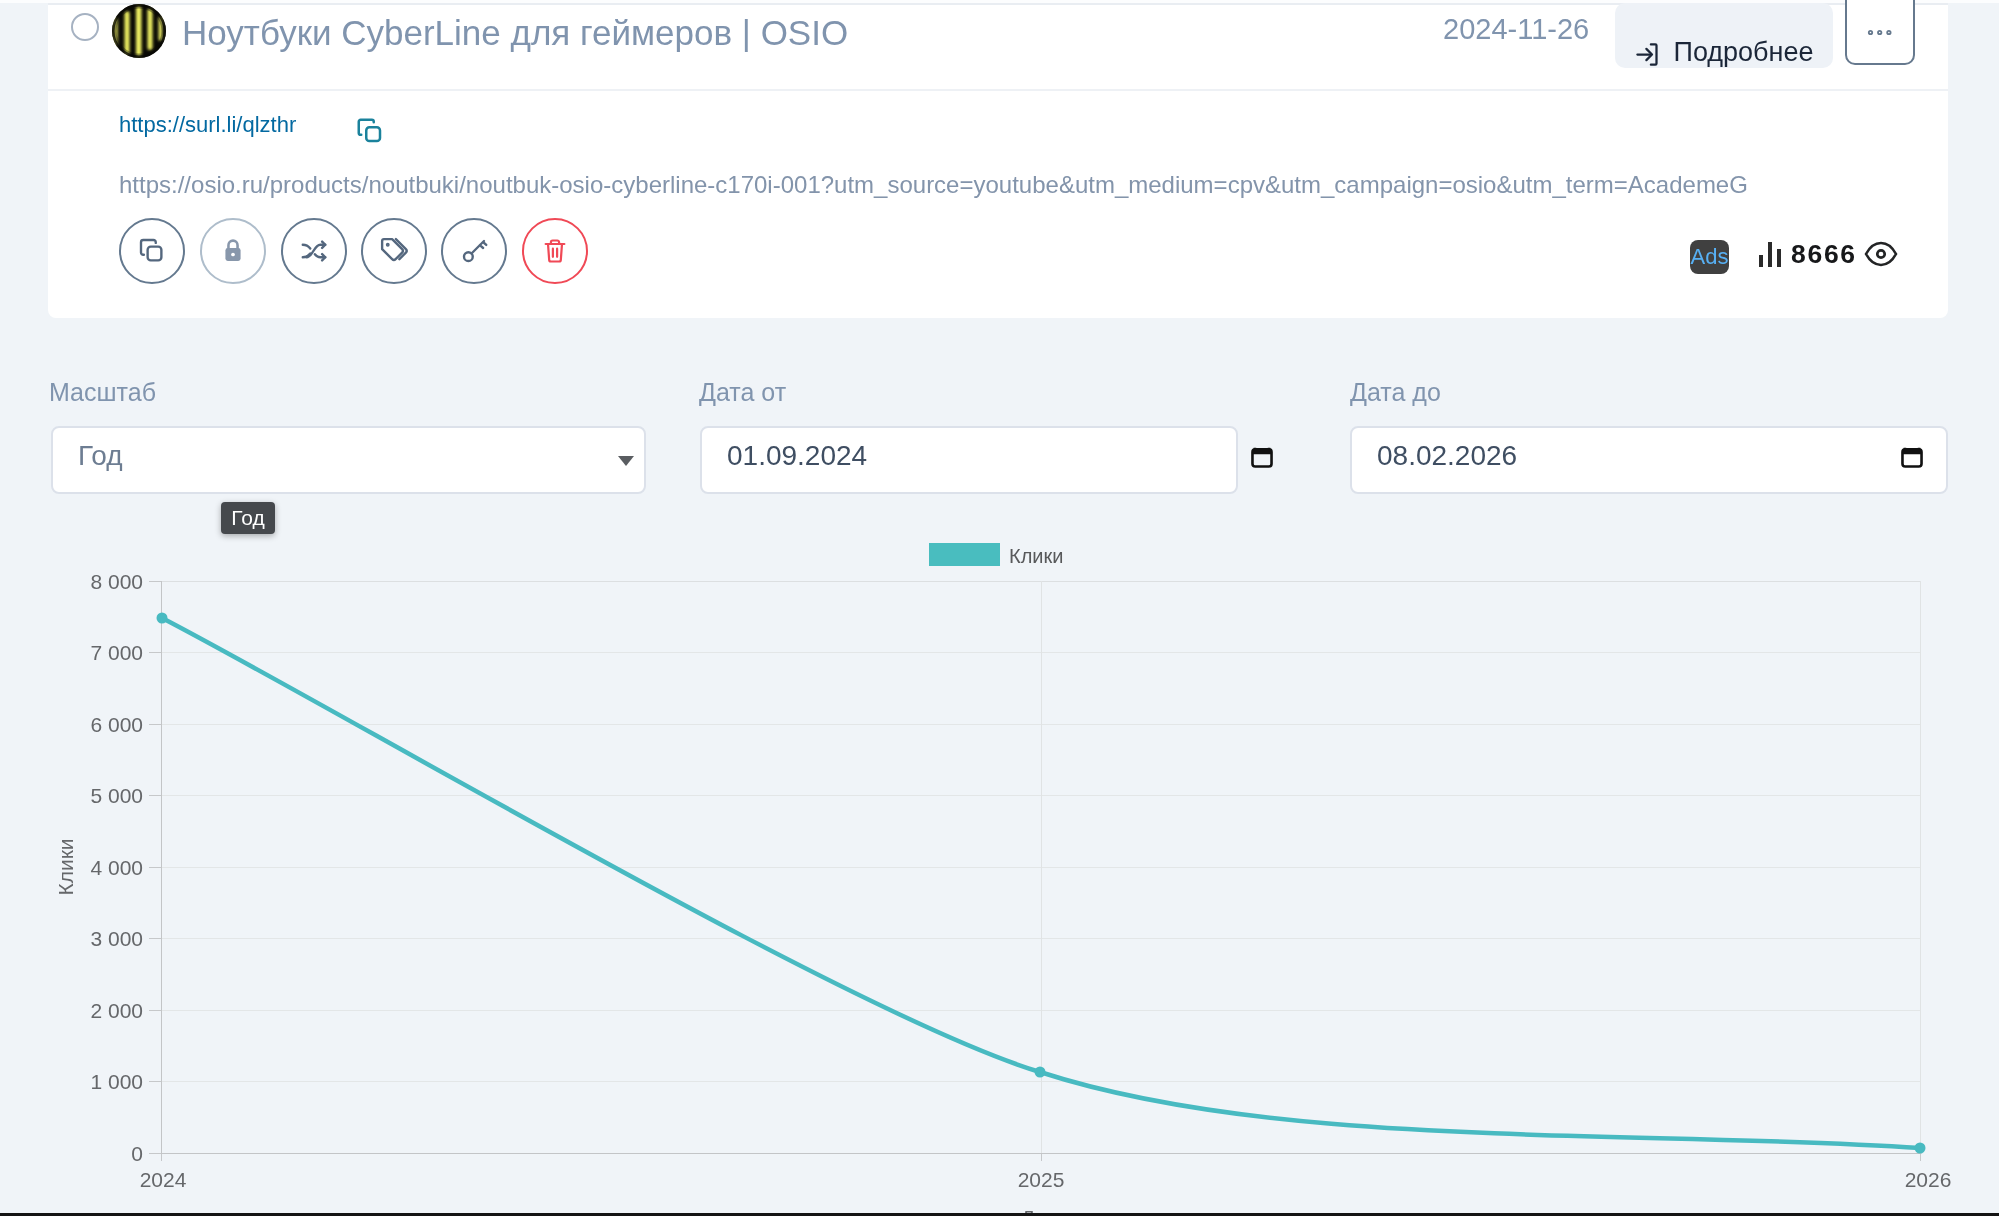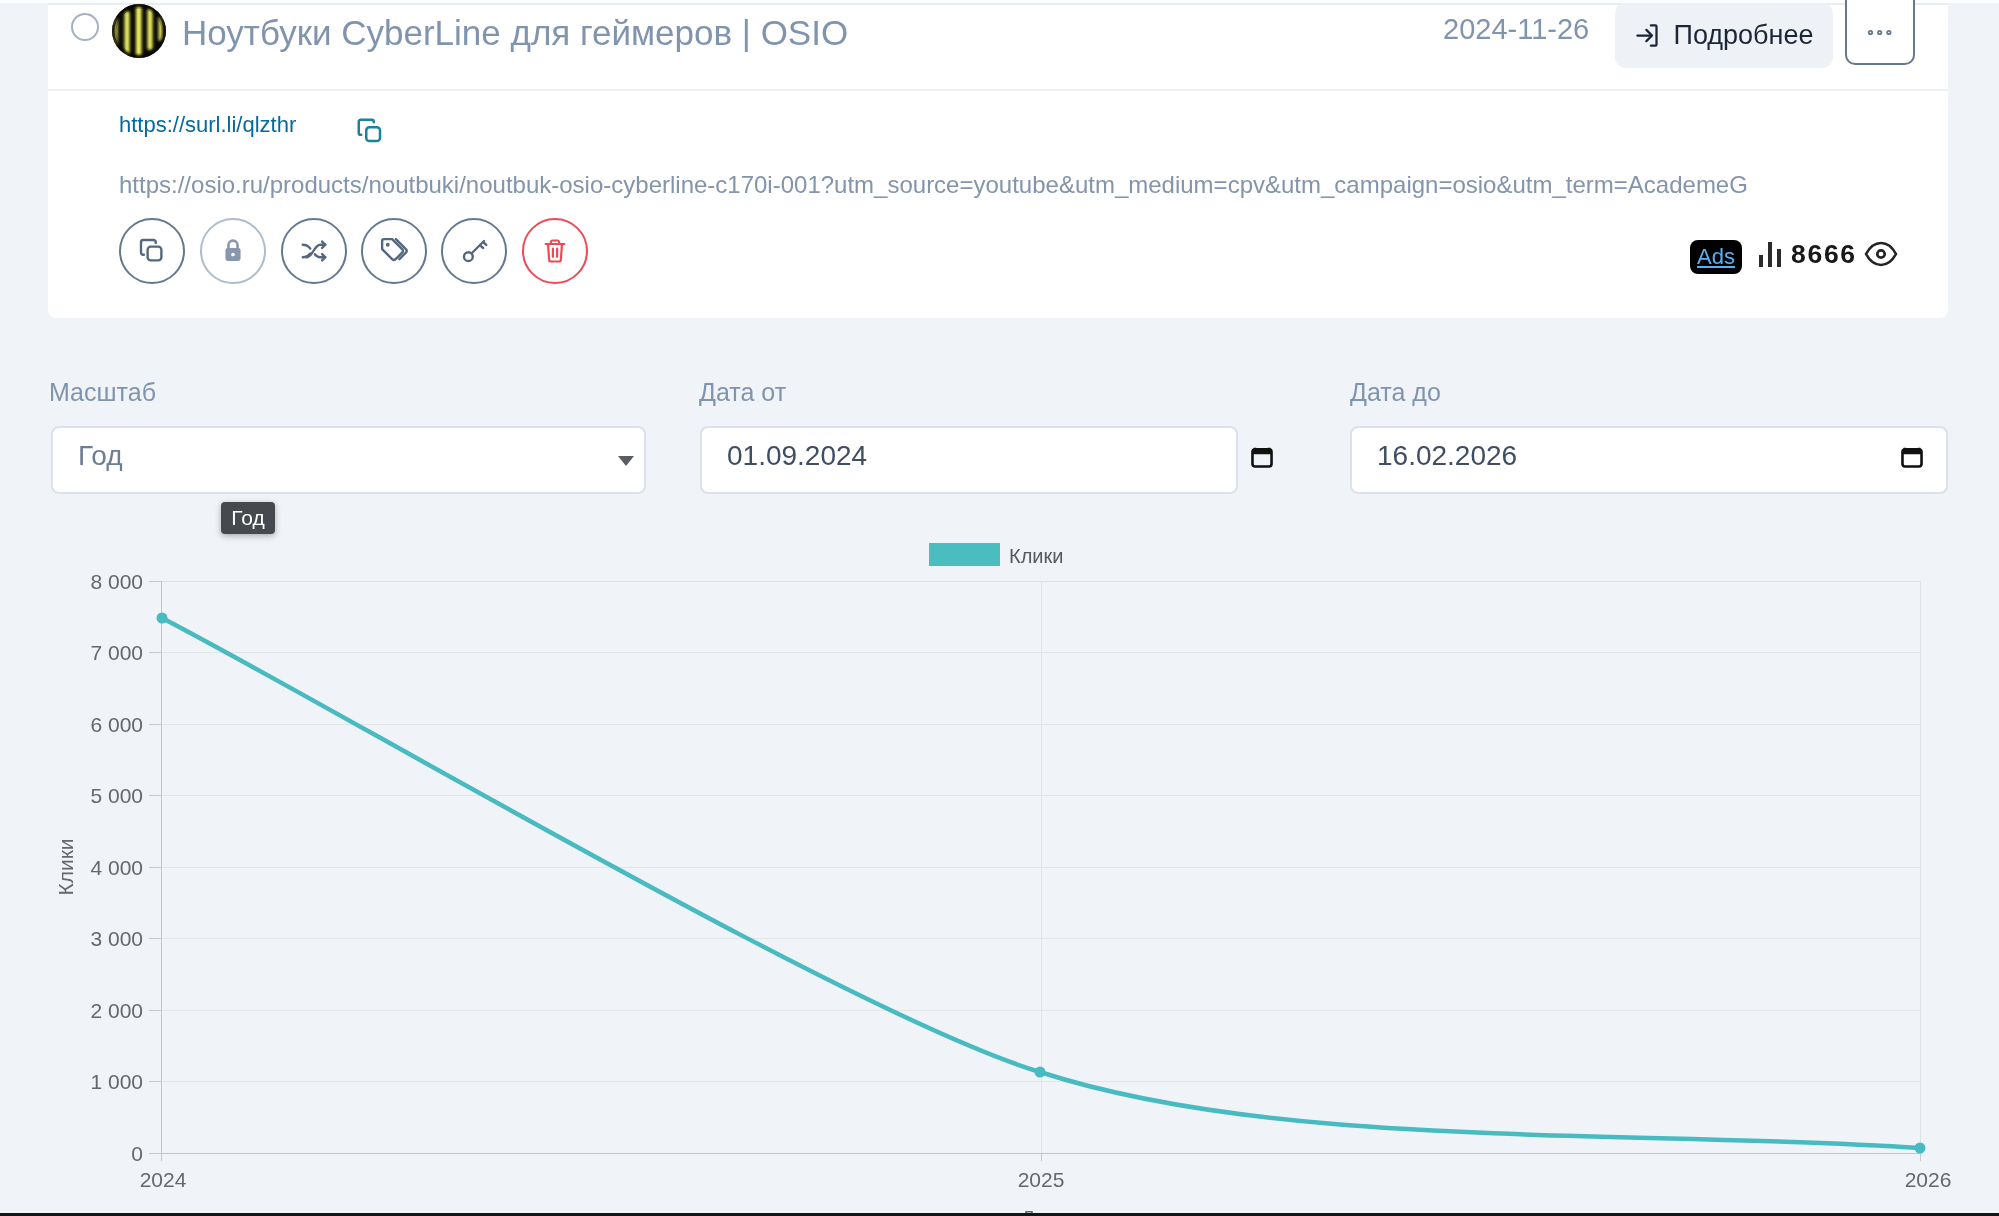--- a/index.html
+++ b/index.html
@@ -7,28 +7,28 @@
   html,body { width:1999px; height:1216px; overflow:hidden; }
   body { font-family:"Liberation Sans", sans-serif; background:#f0f4f8; position:relative; }
   .abs { position:absolute; }
   .card { position:absolute; left:48px; top:0; width:1900px; height:318px; background:#ffffff; border-radius:0 0 8px 8px; }
   .topline { position:absolute; left:48px; top:3px; width:1900px; height:2px; background:#e9edf2; }
   .whitetop { position:absolute; left:0; top:0; width:1999px; height:3px; background:#fcfdfe; }
   .sep { position:absolute; left:48px; top:89px; width:1900px; height:2px; background:#eef1f5; }
   .radio { position:absolute; left:71px; top:13px; width:28px; height:28px; border:2px solid #a6b2c2; border-radius:50%; background:#fff; }
   .title { position:absolute; left:182px; top:13px; font-size:35px; color:#8094ae; }
   .date { position:absolute; left:1443px; top:13px; width:152px; font-size:29px; color:#8094ae; }
-  .btn-det { position:absolute; left:1615px; top:3px; width:218px; height:65px; background:#eef2f7; border-radius:10px; color:#1b2638; font-size:27px; display:flex; align-items:center; justify-content:center; gap:12px; }
+  .btn-det { position:absolute; left:1615px; top:3px; width:218px; height:65px; background:#eef2f7; border-radius:10px; color:#1b2638; font-size:27px; display:flex; align-items:flex-end; justify-content:center; gap:12px; }
   .btn-more { position:absolute; left:1845px; top:-14px; width:70px; height:79px; background:#fff; border:2px solid #66798e; border-radius:10px; }
   .shortlink { position:absolute; left:119px; top:112px; font-size:22px; color:#0369a1; }
   .longurl { position:absolute; left:119px; top:171px; font-size:24px; color:#8394ab; }
   .cbtn { position:absolute; top:218px; width:66px; height:66px; border-radius:50%; border:2px solid #64798f; background:#fff; display:flex; align-items:center; justify-content:center; }
   .cbtn.lock { border-color:#aebdcb; }
   .cbtn.del { border-color:#f04956; }
-  .ads { position:absolute; left:1690px; top:240px; width:52px; height:34px; background:#000000; border-radius:8px; color:#57b0f4; font-size:22px; display:flex; align-items:center; justify-content:center;text-decoration:underline; }
+  .ads { position:absolute; left:1690px; top:240px; width:39px; height:34px; background:#404040; border-radius:8px; color:#57b0f4; font-size:22px; display:flex; align-items:center; justify-content:center; }
   .clicks { position:absolute; left:1791px; top:239px; font-size:26.5px; font-weight:bold; letter-spacing:1.7px; color:#17181a; }
   .lbl { position:absolute; font-size:25px; color:#8094ae; }
   .ctrl { position:absolute; top:426px; height:68px; background:#fff; border:2px solid #dce1ea; border-radius:8px; }
   .ctrl .txt { position:absolute; left:25px; top:12px; font-size:28px; color:#6d7d92; }
   .tooltip { position:absolute; left:221px; top:502px; width:54px; height:32px; background:#46494d; border-radius:4px; color:#fff; font-size:21px; display:flex; align-items:center; justify-content:center; box-shadow:0 2px 6px rgba(0,0,0,0.3); }
   .botbar { position:absolute; left:0; top:1213px; width:1999px; height:3px; background:#141414; }
 </style>
 </head>
 <body>
   <div class="card"></div>
@@ -152,21 +152,21 @@
   </div>
   <div class="ctrl" style="left:700px; width:538px;">
     <span class="txt" style="color:#3f4e62;">01.09.2024</span>
     <svg class="abs" style="left:547px; top:16px;" width="26" height="26" viewBox="0 0 24 24">
       <path d="M5.5 3.5v2M18.5 3.5v2" stroke="#111" stroke-width="2.4" stroke-linecap="butt"></path>
       <rect x="3.2" y="4.8" width="17.6" height="16" rx="2.6" fill="none" stroke="#111" stroke-width="2.4"></rect>
       <path d="M3.2 9.5h17.6V7.4a2.6 2.6 0 0 0-2.6-2.6H5.8a2.6 2.6 0 0 0-2.6 2.6z" fill="#111"></path>
     </svg>
   </div>
   <div class="ctrl" style="left:1350px; width:598px;">
-    <span class="txt" style="color:#3f4e62;">16.02.2026</span>
+    <span class="txt" style="color:#3f4e62;">08.02.2026</span>
     <svg class="abs" style="left:547px; top:16px;" width="26" height="26" viewBox="0 0 24 24">
       <path d="M5.5 3.5v2M18.5 3.5v2" stroke="#111" stroke-width="2.4" stroke-linecap="butt"></path>
       <rect x="3.2" y="4.8" width="17.6" height="16" rx="2.6" fill="none" stroke="#111" stroke-width="2.4"></rect>
       <path d="M3.2 9.5h17.6V7.4a2.6 2.6 0 0 0-2.6-2.6H5.8a2.6 2.6 0 0 0-2.6 2.6z" fill="#111"></path>
     </svg>
   </div>
   <div class="tooltip">Год</div>
 
   <svg class="abs" style="left:0; top:530px;" width="1999" height="686" viewBox="0 530 1999 686" font-family="Liberation Sans, sans-serif">
     <rect x="929" y="543" width="71" height="23" fill="#49bdbf"></rect>

